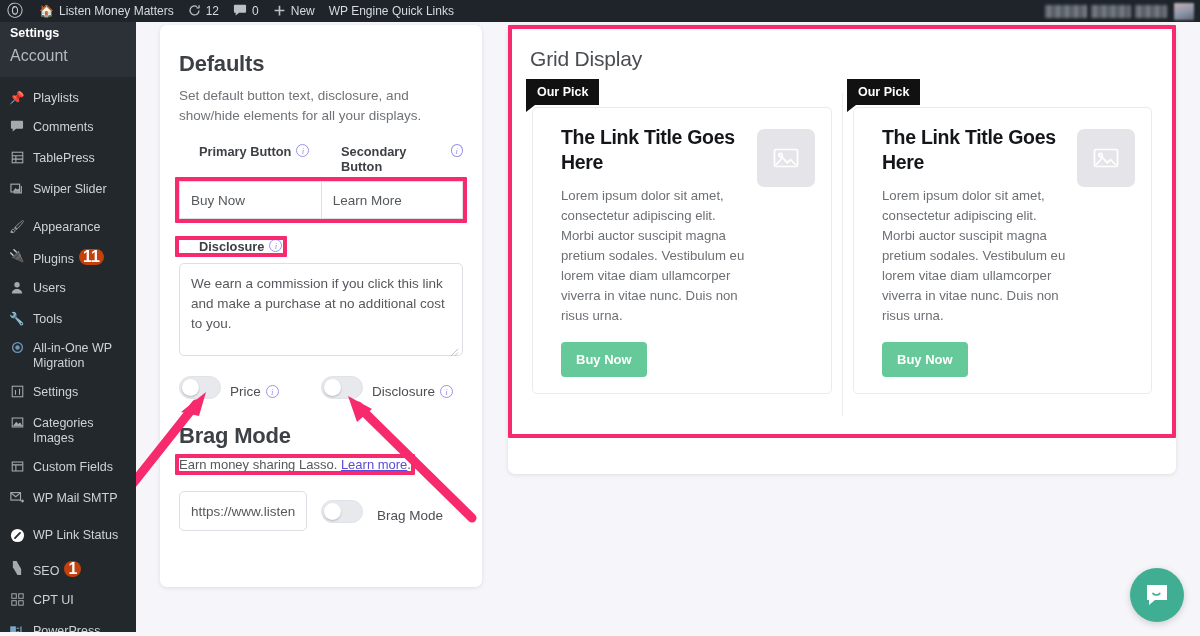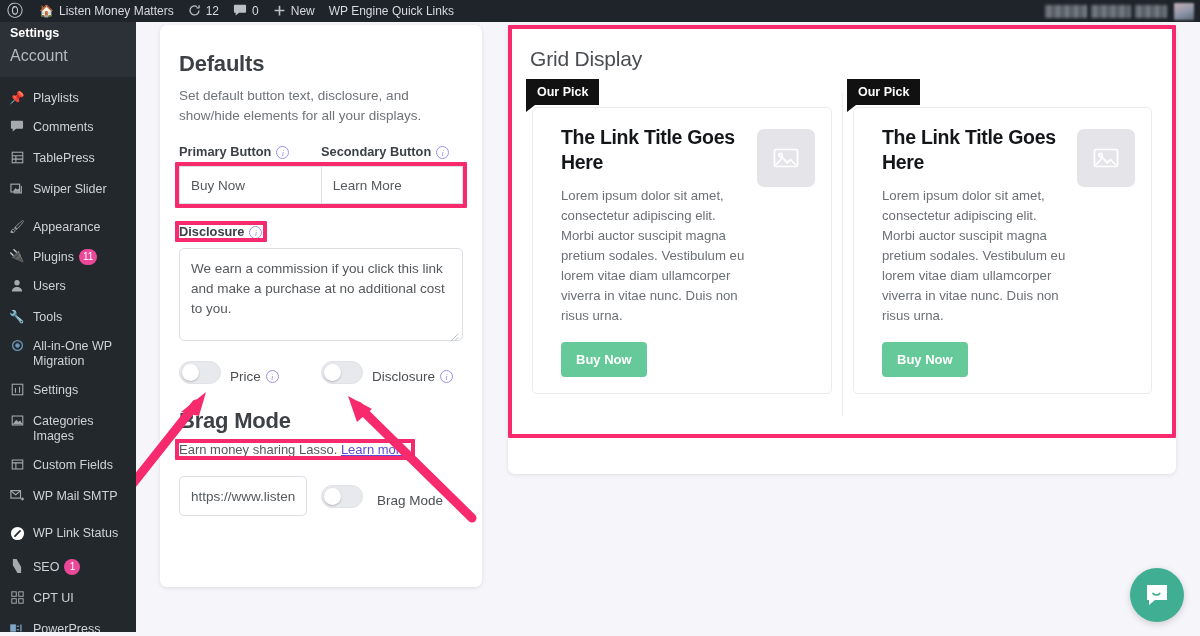--- a/index.html
+++ b/index.html
@@ -44,39 +44,39 @@
   .submenu-item { color: #b4b9be; font-size: 16px; padding: 3px 0 3px 10px; }
   .menu-gap { height: 7px; }
   .mi {
     display: flex; align-items: flex-start; gap: 7px;
     padding: 7px 8px 7px 8px; color: #cfd3d7; font-size: 12.5px; line-height: 15px;
   }
   .mi .ico { width: 18px; flex: 0 0 18px; text-align: center; color: #a7aaad; line-height: 15px; }
   .mi .txt { flex: 1; }
   .badge {
     display: inline-block; min-width: 16px; height: 16px; line-height: 16px;
-    border-radius: 8px; background: #ec4899; color: #fff;
-    font-size: 10px; text-align: center; padding: 0 4px; margin-left: 5px;
-    vertical-align: 1px; font-weight: normal;
+    border-radius: 8px; background: #c2410c; color: #fff;
+    font-size: 16px; text-align: center; padding: 0 4px; margin-left: 5px;
+    vertical-align: 1px; font-weight: bold;
   }
 
   
   .main { position: absolute; top: 22px; left: 136px; width: 1168px; height: 614px; background: #f6f6fa; }
 
   .card-panel { position: absolute; background: #fff; border-radius: 7px; box-shadow: 0 1px 4px rgba(0,0,0,.10); }
   #defaults-panel { left: 24px; top: 3px; width: 322px; height: 562px; }
   #grid-panel { left: 372px; top: 3px; width: 668px; height: 449px; }
 
   .panel-inner { padding: 26px 19px 0 19px; }
   h2.section-title { font-size: 22px; color: #3d4044; letter-spacing: -.2px; }
   .section-sub { font-size: 13.5px; color: #6f7378; line-height: 20px; margin-top: 9px; }
 
   .field-row { display: flex; margin-top: 18px; }
   .field-col { width: 50%; }
-  .field-label { font-size: 12.8px; font-weight: bold; color: #3d4044; display: flex; align-items: flex-end; gap: 5px; }
+  .field-label { font-size: 12.8px; font-weight: bold; color: #3d4044; display: flex; align-items: flex-start; gap: 5px; margin-left: 20px; }
   .info-i {
     display: inline-flex; align-items: center; justify-content: center;
     width: 13px; height: 13px; border-radius: 50%;
     border: 1px solid #9a93e8; color: #9a93e8; font-size: 9px;
     font-style: italic; font-family: "Liberation Serif", serif; font-weight: normal;
   }
 
   .hl { position: relative; }
   .hl::after {
     content: ""; position: absolute; border: 4px solid #f72a6e; border-radius: 1px; pointer-events: none;

